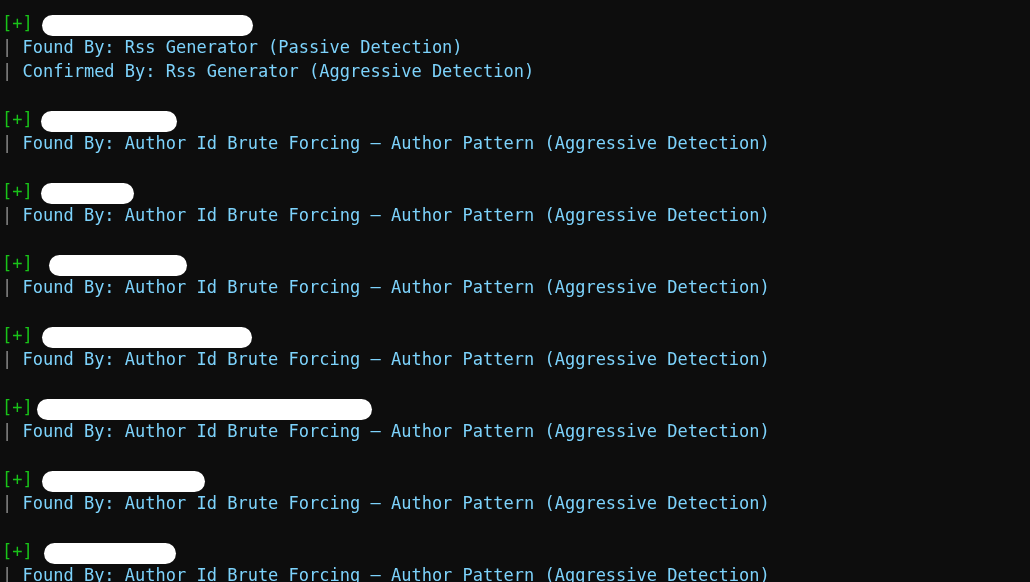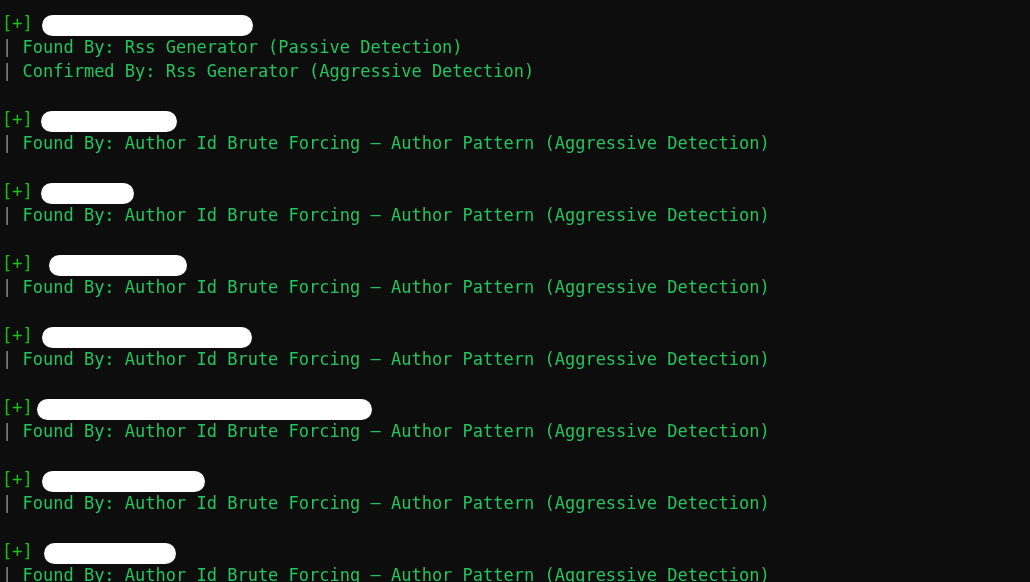--- a/index.html
+++ b/index.html
@@ -52,21 +52,21 @@
   }
   .detail-line {
     height: 24px;
     white-space: pre;
     color: #cfcfcf;
   }
   .pipe {
     color: #8a8a8a;
   }
   .detail-text {
-    color: #22c55e;
+    color: #7dd3fc;
   }
   .spacer {
     height: 24px;
   }
 </style>
 </head>
 <body>
 
 <div id="terminal">
   <div class="screen" id="screen"><div class="entry"><div class="user-line"><span class="marker">[+]</span><span> </span><span class="username"></span><span class="redaction" style="left: 40px; width: 211px;"></span></div><div class="detail-line"><span class="pipe">|</span><span class="detail-text"> Found By: Rss Generator (Passive Detection)</span></div><div class="detail-line"><span class="pipe">|</span><span class="detail-text"> Confirmed By: Rss Generator (Aggressive Detection)</span></div></div><div class="spacer"></div><div class="entry"><div class="user-line"><span class="marker">[+]</span><span> </span><span class="username"></span><span class="redaction" style="left: 39px; width: 136px;"></span></div><div class="detail-line"><span class="pipe">|</span><span class="detail-text"> Found By: Author Id Brute Forcing – Author Pattern (Aggressive Detection)</span></div></div><div class="spacer"></div><div class="entry"><div class="user-line"><span class="marker">[+]</span><span> </span><span class="username"></span><span class="redaction" style="left: 39px; width: 93px;"></span></div><div class="detail-line"><span class="pipe">|</span><span class="detail-text"> Found By: Author Id Brute Forcing – Author Pattern (Aggressive Detection)</span></div></div><div class="spacer"></div><div class="entry"><div class="user-line"><span class="marker">[+]</span><span> </span><span class="username"></span><span class="redaction" style="left: 47px; width: 138px;"></span></div><div class="detail-line"><span class="pipe">|</span><span class="detail-text"> Found By: Author Id Brute Forcing – Author Pattern (Aggressive Detection)</span></div></div><div class="spacer"></div><div class="entry"><div class="user-line"><span class="marker">[+]</span><span> </span><span class="username"></span><span class="redaction" style="left: 40px; width: 210px;"></span></div><div class="detail-line"><span class="pipe">|</span><span class="detail-text"> Found By: Author Id Brute Forcing – Author Pattern (Aggressive Detection)</span></div></div><div class="spacer"></div><div class="entry"><div class="user-line"><span class="marker">[+]</span><span> </span><span class="username"></span><span class="redaction" style="left: 35px; width: 335px;"></span></div><div class="detail-line"><span class="pipe">|</span><span class="detail-text"> Found By: Author Id Brute Forcing – Author Pattern (Aggressive Detection)</span></div></div><div class="spacer"></div><div class="entry"><div class="user-line"><span class="marker">[+]</span><span> </span><span class="username"></span><span class="redaction" style="left: 40px; width: 163px;"></span></div><div class="detail-line"><span class="pipe">|</span><span class="detail-text"> Found By: Author Id Brute Forcing – Author Pattern (Aggressive Detection)</span></div></div><div class="spacer"></div><div class="entry"><div class="user-line"><span class="marker">[+]</span><span> </span><span class="username"></span><span class="redaction" style="left: 42px; width: 132px;"></span></div><div class="detail-line"><span class="pipe">|</span><span class="detail-text"> Found By: Author Id Brute Forcing – Author Pattern (Aggressive Detection)</span></div></div></div>

